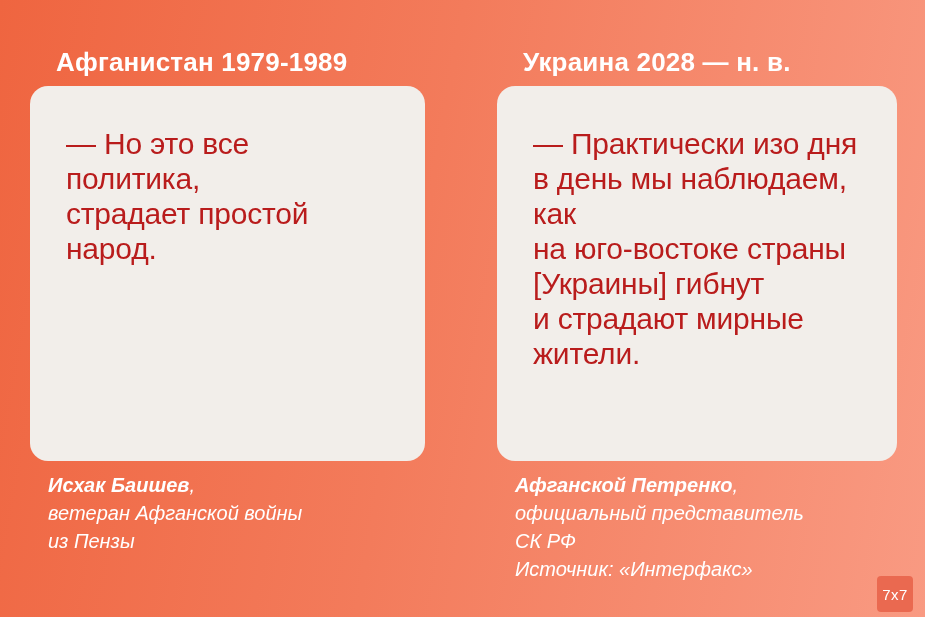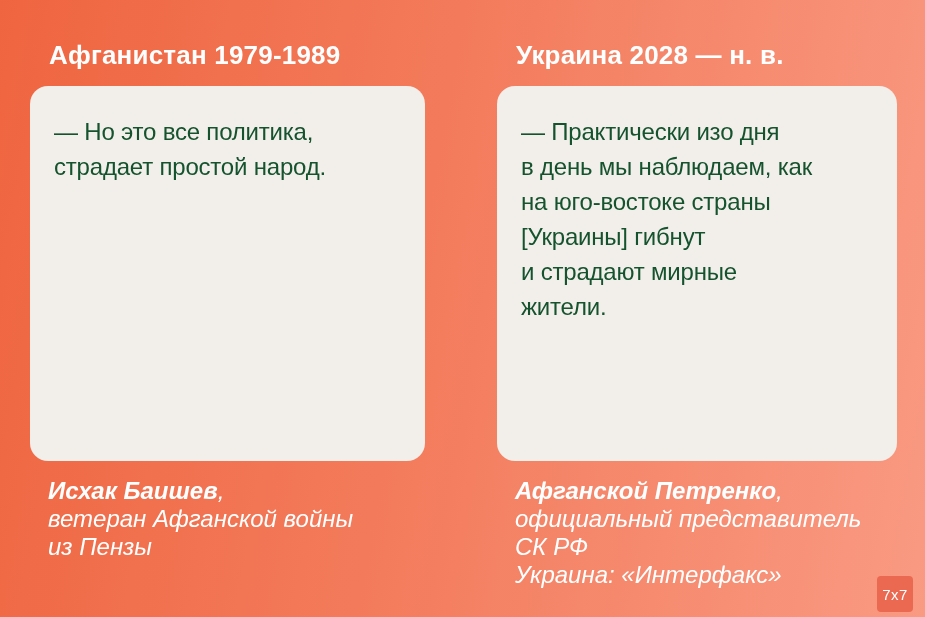--- a/index.html
+++ b/index.html
@@ -20,57 +20,56 @@
     height: 100%;
   }
   .col-left  { left: 30px;  width: 395px; }
   .col-right { left: 497px; width: 400px; }
 
   .header {
     position: absolute;
     top: 38px;
     left: 18px;
     right: 0;
-    margin: 1px;
+    margin: 8px;
     font-size: 26px;
     line-height: 32px;
     font-weight: 700;
     color: #ffffff;
     letter-spacing: 0.2px;
     white-space: nowrap;
   }
   .quote-card {
     position: absolute;
     top: 86px;
     left: 0;
     right: 0;
     height: 375px;
     background: #f2eeea;
     border-radius: 18px;
     box-sizing: border-box;
   }
   .quote {
-    margin: 4px;
+    margin: 16px;
     padding: 24px 18px 0 20px;
-    font-size: 24px;
+    font-size: 30px;
     line-height: 35px;
-    color: #14532d;
+    color: #b91c1c;
     letter-spacing: -0.2px;
     white-space: pre-line;
   }
   .attribution {
     position: absolute;
     top: 471px;
     left: 18px;
     right: 0;
     color: #ffffff;
     font-style: italic;
-    font-size: 24px;
+    font-size: 20px;
     line-height: 28px;
-    margin-top: 6px;
   }
   .attr-name { font-weight: 700; }
   .attr-role, .attr-source { white-space: pre-line; }
 
   .logo-badge {
     position: absolute;
     right: 12px;
     bottom: 5px;
     width: 36px;
     height: 36px;
@@ -110,19 +109,19 @@
 в день мы наблюдаем, как
 на юго-востоке страны
 [Украины] гибнут
 и страдают мирные
 жители.</p>
     </div>
     <div class="attribution">
       <div><span class="attr-name">Афганской Петренко</span><span class="attr-name-suffix">,</span></div>
       <div class="attr-role">официальный представитель
 СК РФ</div>
-      <div class="attr-source">Украина: «Интерфакс»</div>
+      <div class="attr-source">Источник: «Интерфакс»</div>
     </div>
   </section>
 
   <div class="logo-badge">7x7</div>
 
 </div>
 
 </body></html>

